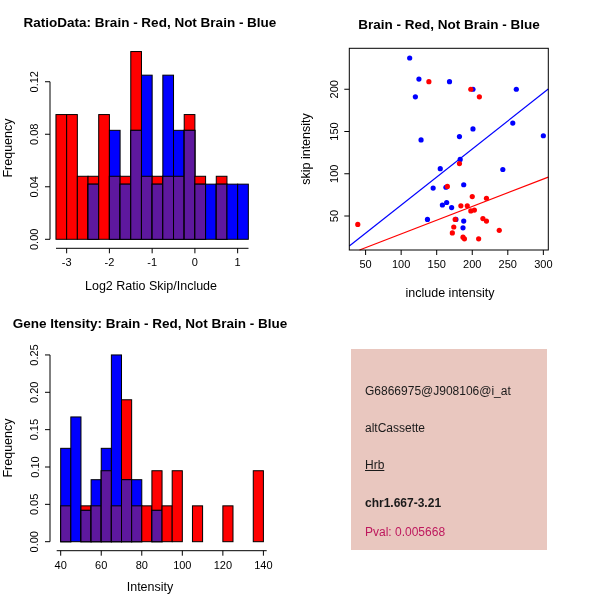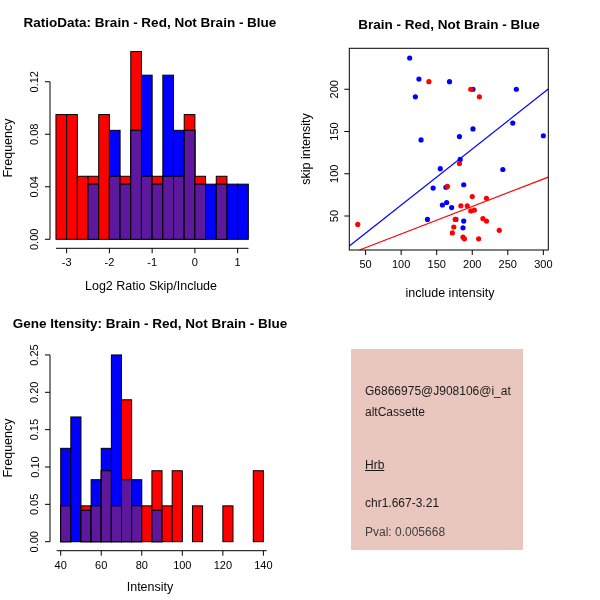--- a/index.html
+++ b/index.html
@@ -3,27 +3,27 @@
 <meta charset="utf-8">
 <style>
   html,body{margin:0;padding:0;background:#ffffff;}
   body{width:600px;height:600px;font-family:"Liberation Sans",sans-serif;}
   .canvas{position:relative;width:600px;height:600px;background:#ffffff;overflow:hidden;}
   svg.panel{position:absolute;}
   svg text{font-family:"Liberation Sans",sans-serif;fill:#000000;}
   .tick{font-size:11px;}
   .axlab{font-size:12.5px;}
   .ttl{font-size:13.5px;font-weight:700;}
-  #panel-br{position:absolute;left:351px;top:349px;width:172px;height:201px;background:#e9c7bf;}
+  #panel-br{position:absolute;left:351px;top:349px;width:196px;height:201px;background:#e9c7bf;}
   .info-line{position:absolute;left:14px;font-size:12px;color:#1a1a1a;white-space:nowrap;}
   .il1{top:35px;}
-  .il2{top:56px;text-align:right;}
+  .il2{top:72px;text-align:right;}
   .il3{top:109px;text-decoration:underline;}
-  .il4{top:147px;}
-  .il5{top:176px;color:#404040;}
+  .il4{top:147px;font-weight:bold;}
+  .il5{top:176px;color:#be185d;}
 </style>
 </head>
 <body>
 
 <div class="canvas">
   <svg id="panel-tl" class="panel" style="left:0;top:0" width="300" height="300">
       <rect x="55.962500000000006" y="114.56500000000001" width="10.6875" height="124.735" fill="#ff0000" stroke="#000" stroke-width="1"></rect>
       <rect x="66.65" y="114.56500000000001" width="10.6875" height="124.735" fill="#ff0000" stroke="#000" stroke-width="1"></rect>
       <rect x="77.3375" y="176.276" width="10.6875" height="63.024" fill="#ff0000" stroke="#000" stroke-width="1"></rect>
       <rect x="88.025" y="176.276" width="10.6875" height="63.024" fill="#ff0000" stroke="#000" stroke-width="1"></rect>

